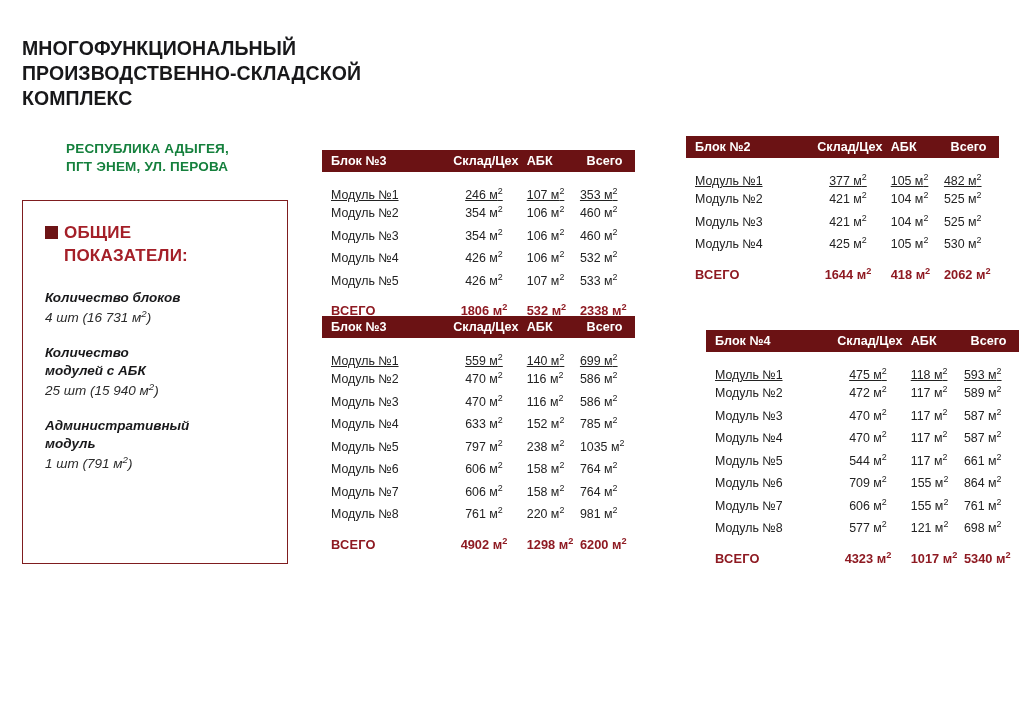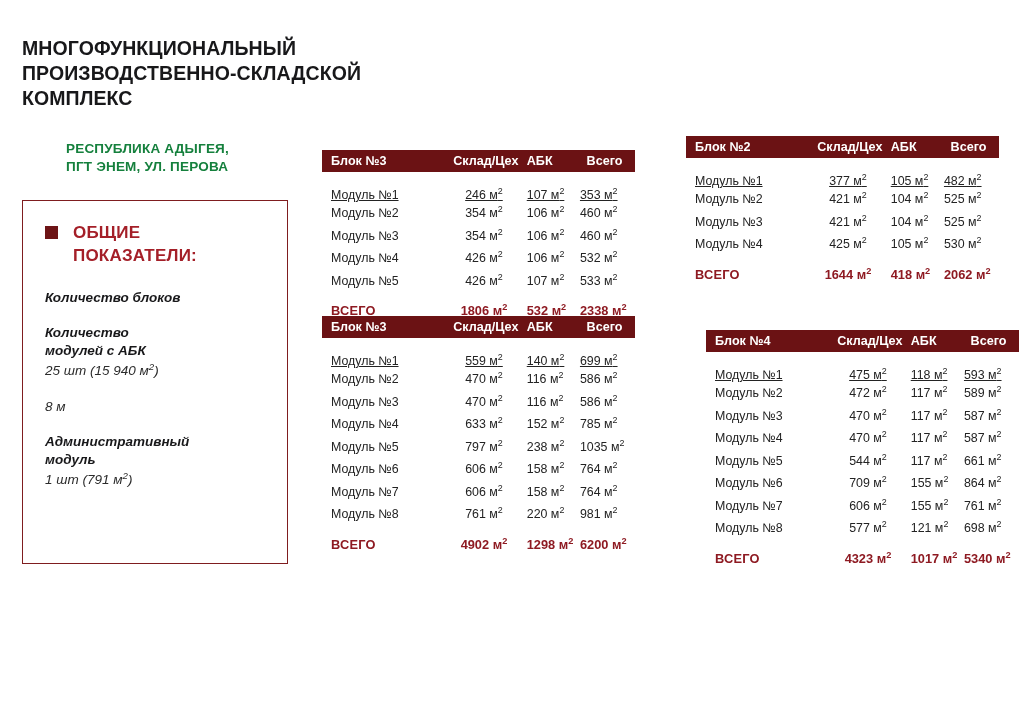--- a/index.html
+++ b/index.html
@@ -62,21 +62,21 @@
     top: 200px;
     width: 266px;
     height: 364px;
     border: 1.6px solid #7f1d1f;
     background: #ffffff;
     padding: 20px 20px 0 22px;
   }
   .summary-head {
     display: flex;
     align-items: flex-start;
-    gap: 15px;
+    gap: 6px;
     margin-bottom: 22px;
   }
   .summary-bullet {
     width: 13px;
     height: 13px;
     background: #6d1416;
     flex: 0 0 auto;
     margin-top: 5px;
   }
   .summary-title {
@@ -192,32 +192,32 @@
       <div class="summary-title">
         <span class="tline">ОБЩИЕ</span>
         <span class="tline">ПОКАЗАТЕЛИ:</span>
       </div>
     </div>
 
     <div class="stat">
       <div class="stat-label">
         <span class="tline">Количество блоков</span>
       </div>
+      <div class="stat-value">4 шт (16 731 м<sup class="sq">2</sup>)</div>
     </div>
 
     <div class="stat">
       <div class="stat-label">
         <span class="tline">Количество</span>
         <span class="tline">модулей с АБК</span>
       </div>
       <div class="stat-value">25 шт (15 940 м<sup class="sq">2</sup>)</div>
     </div>
 
     <div class="stat">
-      <div class="stat-value">8 м</div>
     </div>
 
     <div class="stat">
       <div class="stat-label">
         <span class="tline">Административный</span>
         <span class="tline">модуль</span>
       </div>
       <div class="stat-value">1 шт (791 м<sup class="sq">2</sup>)</div>
     </div>
   </div>

